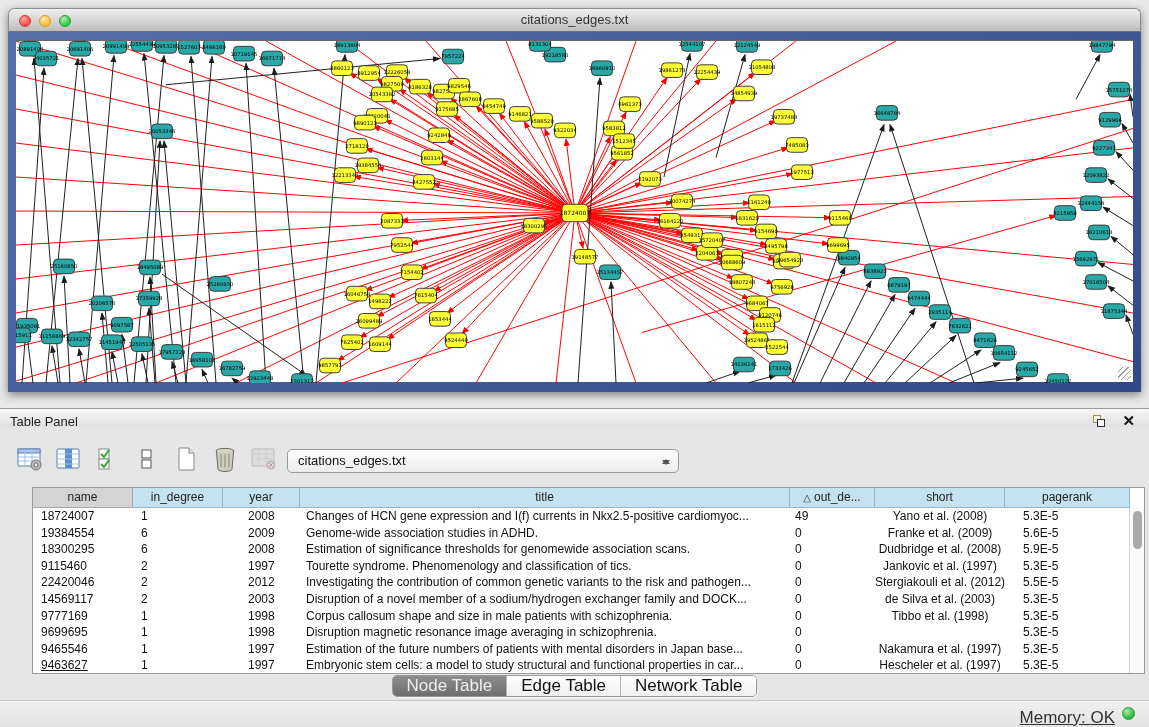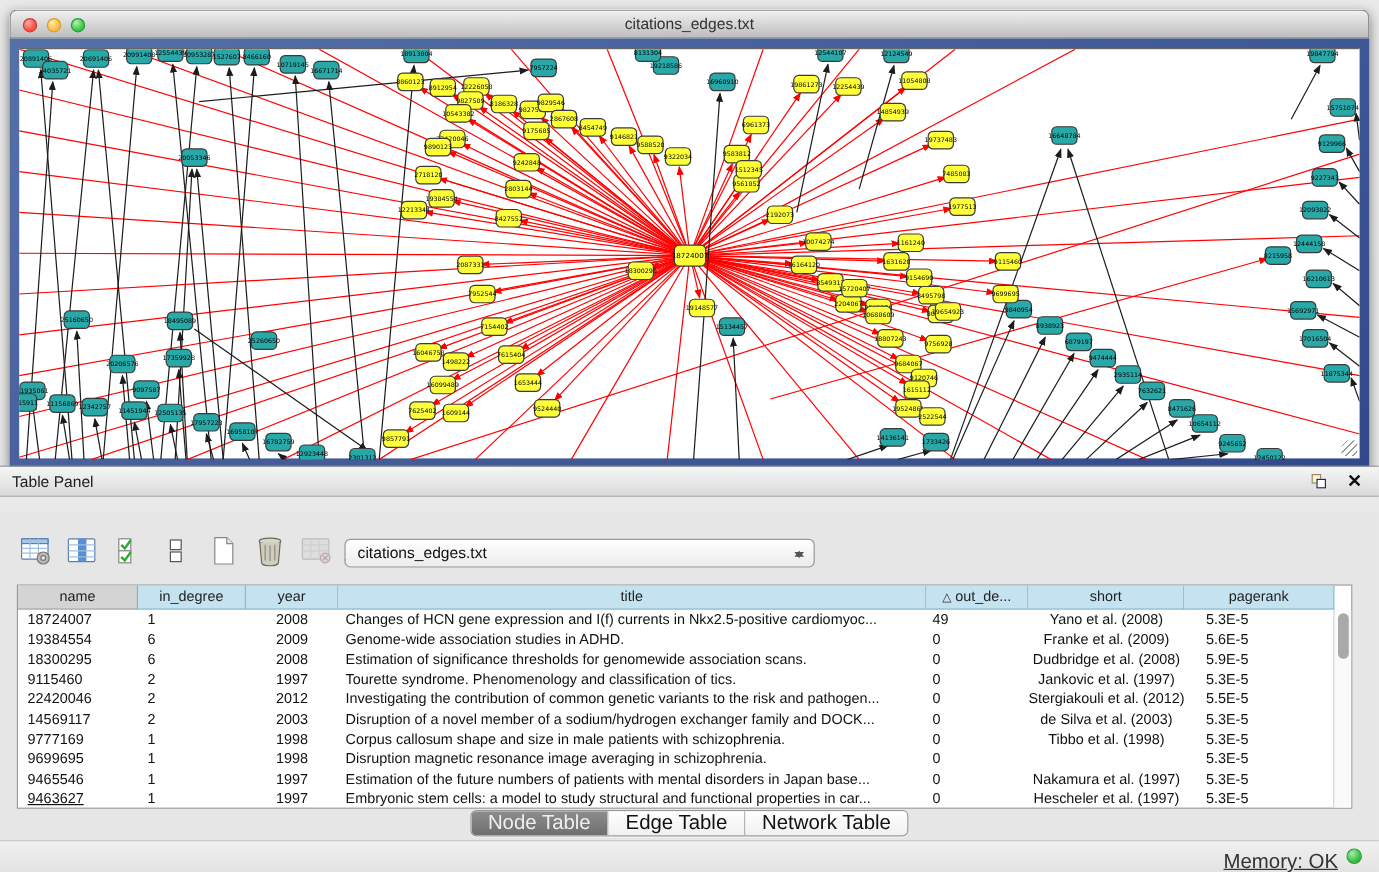--- a/index.html
+++ b/index.html
@@ -18,21 +18,21 @@
   .light.grn   { background:radial-gradient(circle at 35% 30%, #b6f0b0, #34c84a 65%); border:1px solid #2a9c33; }
   .win-title { text-align:center; line-height:22px; font-size:13px; color:#333; }
   .net-frame { height:360px; background:linear-gradient(150deg,#5670a8,#31498B);
     padding:8px 8px 10px 8px; }
   .net-canvas { width:1117px; height:342px; background:#fff; position:relative; border-top:1px solid #666; }
   .net-canvas svg { display:block; }
   .resize-grip { position:absolute; right:2px; bottom:2px; width:13px; height:13px;
     background:repeating-linear-gradient(135deg, transparent 0 3px, #9a9a9a 3px 4px); }
 
   
-  .panel-header { position:absolute; left:0; top:388px; width:1149px; height:26px;
+  .panel-header { position:absolute; left:0; top:408px; width:1149px; height:26px;
     background:linear-gradient(#F6F6F6,#DADADA); border-top:1px solid #9c9c9c; border-bottom:1px solid #ababab; }
   .panel-title { position:absolute; left:10px; top:5px; font-size:13px; color:#222; }
   .float-icon { position:absolute; right:42px; top:6px; width:14px; height:14px; cursor:pointer; }
   .float-icon .back { position:absolute; left:0; top:0; width:8px; height:8px; border:1px solid #a08b52; background:#f6f2e6; }
   .float-icon .front{ position:absolute; left:4px; top:4px; width:8px; height:8px; border:1px solid #23324a; background:#fff; }
   .close-icon { position:absolute; right:14px; top:3px; font-size:15px; font-weight:bold; color:#111; cursor:pointer; }
   .close-icon::before { content:"\2715"; }
 
   .panel-body { position:absolute; left:0; top:427px; width:1149px; height:300px; background:#E6E6E6; }
 
@@ -41,21 +41,21 @@
   .tool-btn { width:32px; height:30px; margin-right:7px; display:flex; align-items:center; justify-content:center; cursor:pointer; }
   .tool-btn.disabled { opacity:.55; cursor:default; }
   .fx-label { font-family:"DejaVu Serif", serif; font-style:italic; font-weight:bold; font-size:15px; color:#222; }
   .table-dropdown { position:absolute; left:287px; top:22px; width:392px; height:24px; background:linear-gradient(#fff,#ececec);
     border:1px solid #9a9a9a; border-radius:5px; font-size:13px; color:#111; line-height:22px; padding-left:10px; cursor:pointer; }
   .stepper { position:absolute; right:7px; top:4px; width:10px; height:16px; }
   .stepper::before { content:""; position:absolute; left:1px; top:1px; border:4px solid transparent; border-bottom:5px solid #555; }
   .stepper::after  { content:""; position:absolute; left:1px; bottom:1px; border:4px solid transparent; border-top:5px solid #555; }
 
   
-  .data-table { position:absolute; left:14px; top:60px; width:1113px; height:187px; background:#fff; border:1px solid #9a9a9a; }
+  .data-table { position:absolute; left:32px; top:60px; width:1113px; height:187px; background:#fff; border:1px solid #9a9a9a; }
   .thead { display:flex; height:20px; }
   .th { height:20px; background:#C5E2F0; border-right:1px solid #8FB9CE; border-bottom:1px solid #8FB9CE;
     font-size:12px; color:#222; text-align:center; line-height:19px; overflow:hidden; white-space:nowrap; cursor:pointer; }
   .th.sel { background:#D4D4D4; border-right:1px solid #A8A8A8; border-bottom:1px solid #A8A8A8; }
   .sort-tri { font-size:10px; margin-right:3px; color:#333; }
   .tr { display:flex; height:16.6px; cursor:default; }
   .td { font-size:12px; color:#111; line-height:16.5px; white-space:nowrap; overflow:hidden; }
   .scroll-strip { position:absolute; right:0; top:20px; width:15px; height:165px; background:#FAFAFA; border-left:1px solid #d5d5d5; }
   .scroll-thumb { position:absolute; left:3px; top:3px; width:9px; height:38px; border-radius:5px; background:#A9A9A9; }
 

